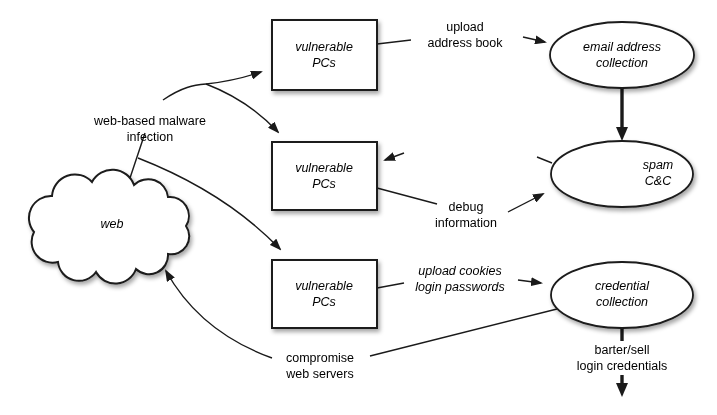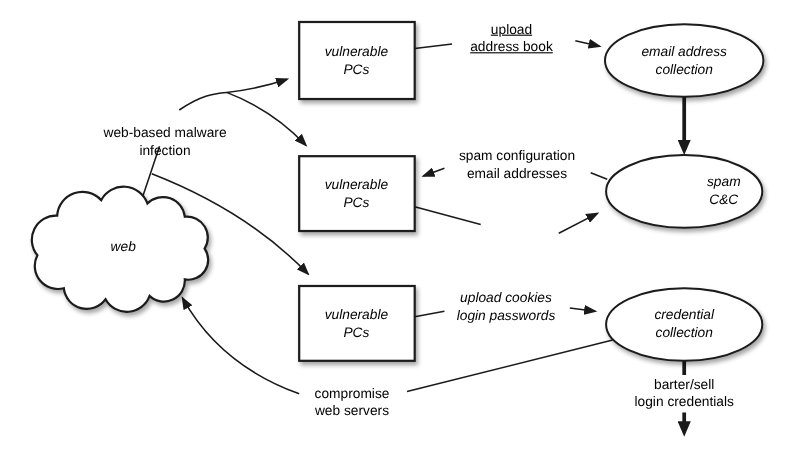--- a/index.html
+++ b/index.html
@@ -87,24 +87,24 @@
 PCs</div>
   <div class="lbl node-lbl" style="left:622px;top:55px;">email address
 collection</div>
   <div class="lbl node-lbl" style="left:622px;top:173px;margin-left:36px;">spam
 C&amp;C</div>
   <div class="lbl node-lbl" style="left:622px;top:294px;">credential
 collection</div>
 
   <div class="lbl" style="left:150px;top:129px;">web-based malware
 infection</div>
-  <div class="lbl" style="left:465px;top:35px;text-decoration:underline;">upload
+  <div class="lbl" style="left:465px;top:35px;">upload
 address book</div>
-  <div class="lbl" style="left:470px;top:150px;">spam configuration
-email addresses</div>
+  <div class="lbl" style="left:466px;top:215px;">debug
+information</div>
   <div class="lbl" style="left:460px;top:279px;font-style:italic;">upload cookies
 login passwords</div>
   <div class="lbl" style="left:320px;top:366px;text-align:center;">compromise
 web servers</div>
   <div class="lbl" style="left:622px;top:358px;">barter/sell
 login credentials</div>
 
 </div>
 
 </body></html>

